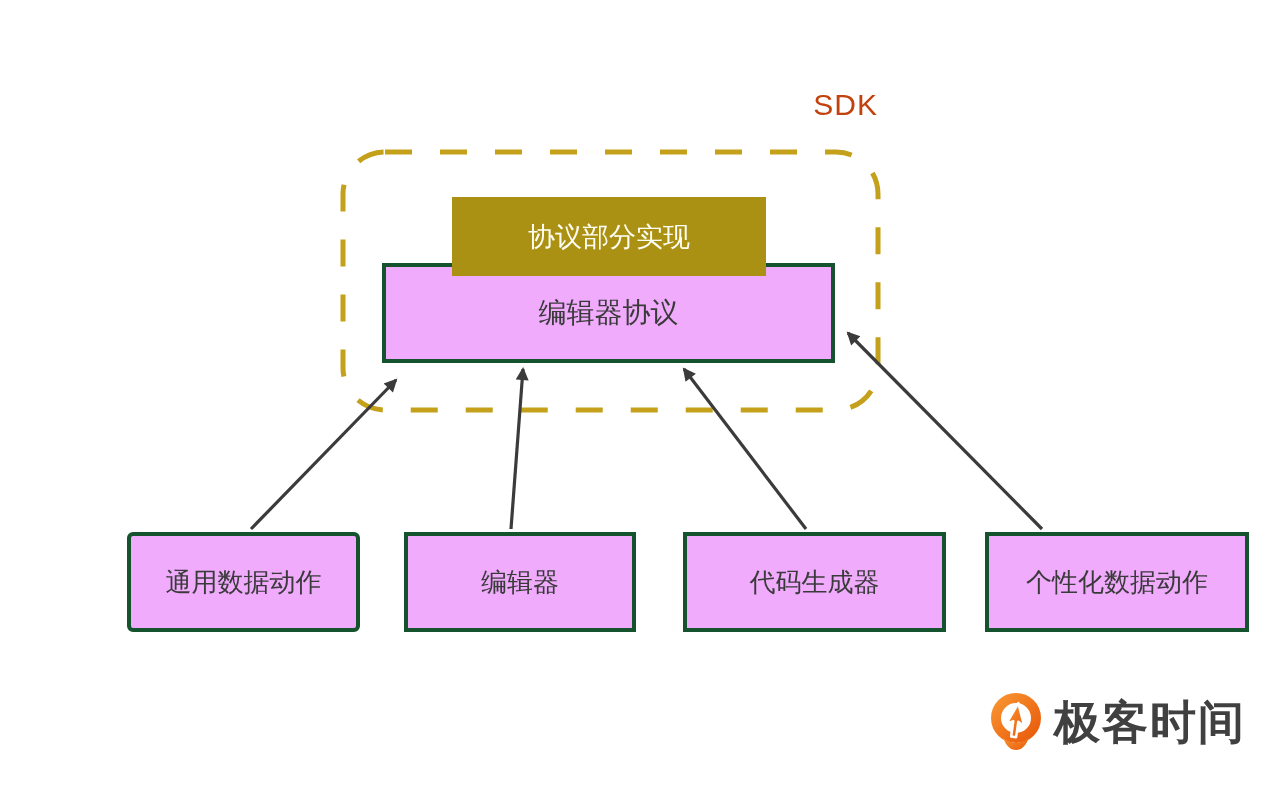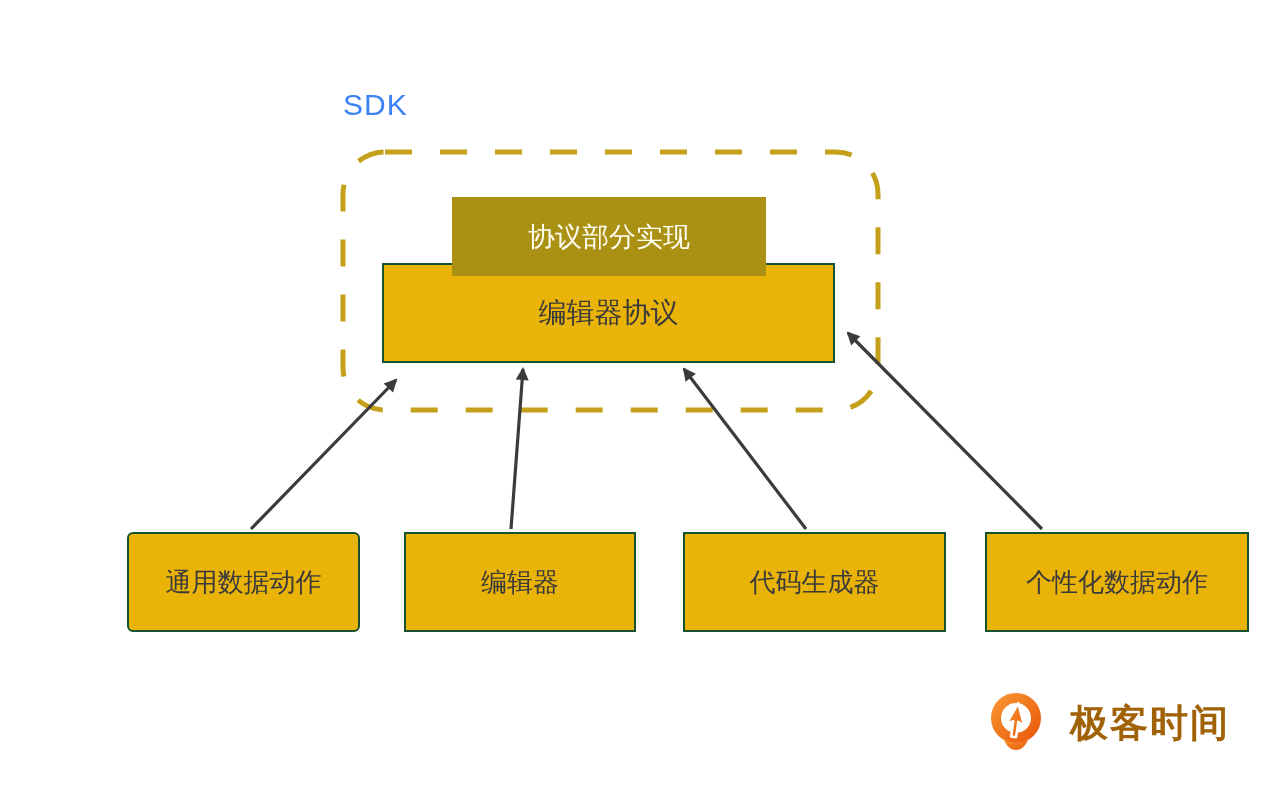--- a/index.html
+++ b/index.html
@@ -13,44 +13,44 @@
     height: 809px;
     background: #ffffff;
     font-family: "Liberation Sans", "DejaVu Sans", sans-serif;
     overflow: hidden;
   }
   .sdk-title {
     position: absolute;
     left: 343px;
     top: 88px;
     width: 535px;
-    text-align: left;
+    text-align: right;
     font-size: 30px;
     font-weight: 500;
     letter-spacing: 1px;
-    color: #3b82f6;
+    color: #c2410c;
   }
   .overlay {
     position: absolute;
     left: 0;
     top: 0;
   }
   .node {
     position: absolute;
     display: flex;
     align-items: center;
     justify-content: center;
     box-sizing: border-box;
     color: #3a3a3a;
     font-weight: 500;
     white-space: nowrap;
   }
   .node.cream {
-    background: #eab308;
-    border: 2px solid #14532d;
+    background: #f0abfc;
+    border: 4px solid #14532d;
     font-size: 26px;
   }
   .node.dark {
     background: #AB9113;
     color: #FFFEF4;
     font-size: 27px;
     border: none;
   }
   #editor-protocol { left: 382px; top: 263px; width: 453px; height: 100px; font-size: 28px; }
   #protocol-impl   { left: 452px; top: 197px; width: 314px; height: 79px; }
@@ -60,25 +60,24 @@
   #src-3 { left: 985px; top: 532px; width: 264px; height: 100px; }
   .logo {
     position: absolute;
     left: 987px;
     top: 692px;
     display: flex;
     align-items: center;
     gap: 9px;
   }
   .logo-text {
-    font-size: 38px;
+    font-size: 46px;
     font-weight: 600;
-    color: #a16207;
+    color: #404040;
     letter-spacing: 2px;
-    margin-left: 16px;
   }
 </style>
 </head>
 <body>
 
 <div class="canvas">
 
   <svg class="overlay" width="1288" height="809" viewBox="0 0 1288 809">
     <defs>
       <marker id="ah" viewBox="0 0 10 10" refX="8.5" refY="5" markerWidth="15" markerHeight="13" markerUnits="userSpaceOnUse" orient="auto">

